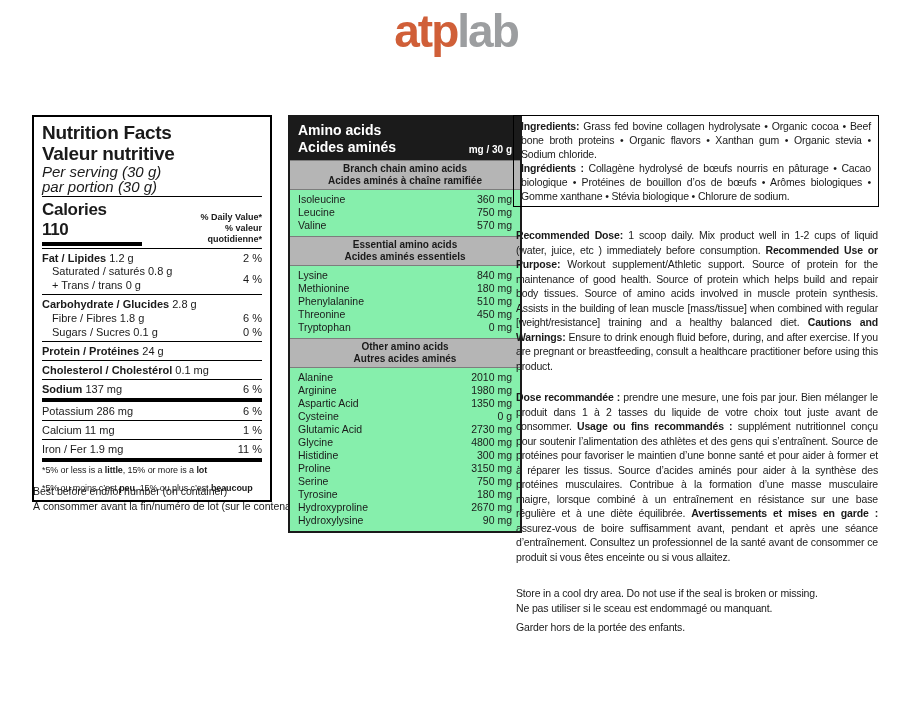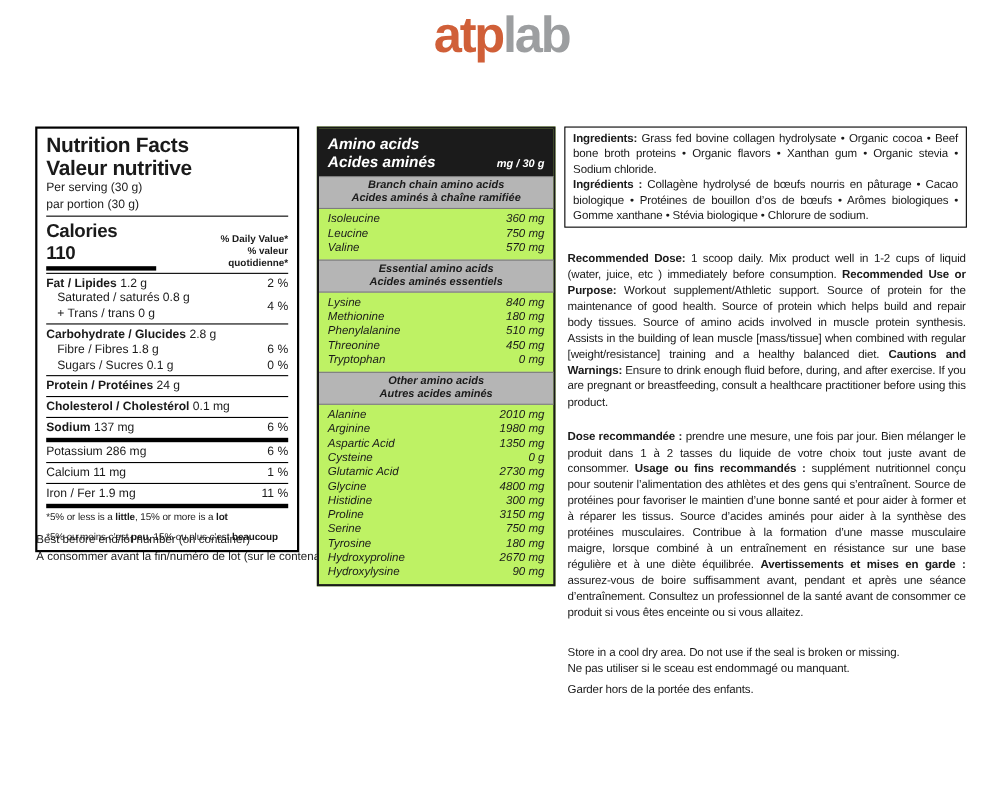--- a/index.html
+++ b/index.html
@@ -11,39 +11,39 @@
   
   .logo { position:absolute; top:4px; left:0; width:100%; text-align:center;
           font-size:46px; font-weight:bold; letter-spacing:-2px; }
   .logo .p1 { color:#d05f38; }
   .logo .p2 { color:#9c9ea0; }
 
   
   .nf-box { position:absolute; left:32px; top:115px; width:240px;
             border:2px solid #000; padding:5px 8px 6px 8px; background:#fff; }
   .nf-title { font-size:19px; font-weight:bold; line-height:21px; letter-spacing:-0.3px; }
-  .nf-serving { font-size:11px; line-height:15px; }
+  .nf-serving { font-size:15px; line-height:15px;font-style:italic; }
   .hr  { border:0; border-top:1px solid #000; margin:2px 0; }
   .bar { height:4px; background:#000; margin:2px 0; }
   .nf-cal-row { display:flex; justify-content:space-between; align-items:flex-end; margin-top:2px;gap:36px; }
   .nf-cal { font-size:17px; font-weight:bold; letter-spacing:-0.3px;
             border-bottom:4px solid #000; padding:1px 14px 2px 0; }
   .nf-dv  { font-size:9px; font-weight:bold; text-align:right; line-height:11px; padding-bottom:1px; }
   .nf-row { display:flex; justify-content:space-between; font-size:11px; line-height:14px; }
   .nf-row .pct { white-space:nowrap; }
   .nf-ind { padding-left:10px; }
   .nf-sat { align-items:center; }
   .nf-sat .lines div { font-size:11px; line-height:13.5px; padding-left:10px; }
   .nf-foot { font-size:9px; line-height:12px; letter-spacing:-0.1px; margin-top:2px; }
 
   .bbe { position:absolute; left:33px; top:484px; font-size:10.5px; line-height:15px; }
 
   
-  .aa-box { position:absolute; left:288px; top:115px; width:217px;
-            border:2px solid #1a1a1a; background:#bef264;font-style:italic; }
+  .aa-box { position:absolute; left:288px; top:115px; width:234px;
+            border:2px solid #1a1a1a; background:#86efac; }
   .aa-header { background:#1b1b1b; color:#fff; position:relative; padding:5px 8px 4px 8px; }
   .aa-header .t { font-size:14px; font-weight:bold; line-height:17px; }
   .aa-unit { position:absolute; right:8px; bottom:5px; font-size:10px; font-weight:bold; }
   .aa-sec-header { background:#b5b5b5; text-align:center; font-size:10px; font-weight:bold;
                    line-height:12px; padding:2px 2px; border-top:1px solid #7d7d7d;
                    border-bottom:1px solid #7d7d7d; }
   .aa-rows { padding:3px 0 4px 0; }
   .aa-row { display:flex; justify-content:space-between; font-size:10.5px;
             line-height:13px; padding:0 8px; }
 

